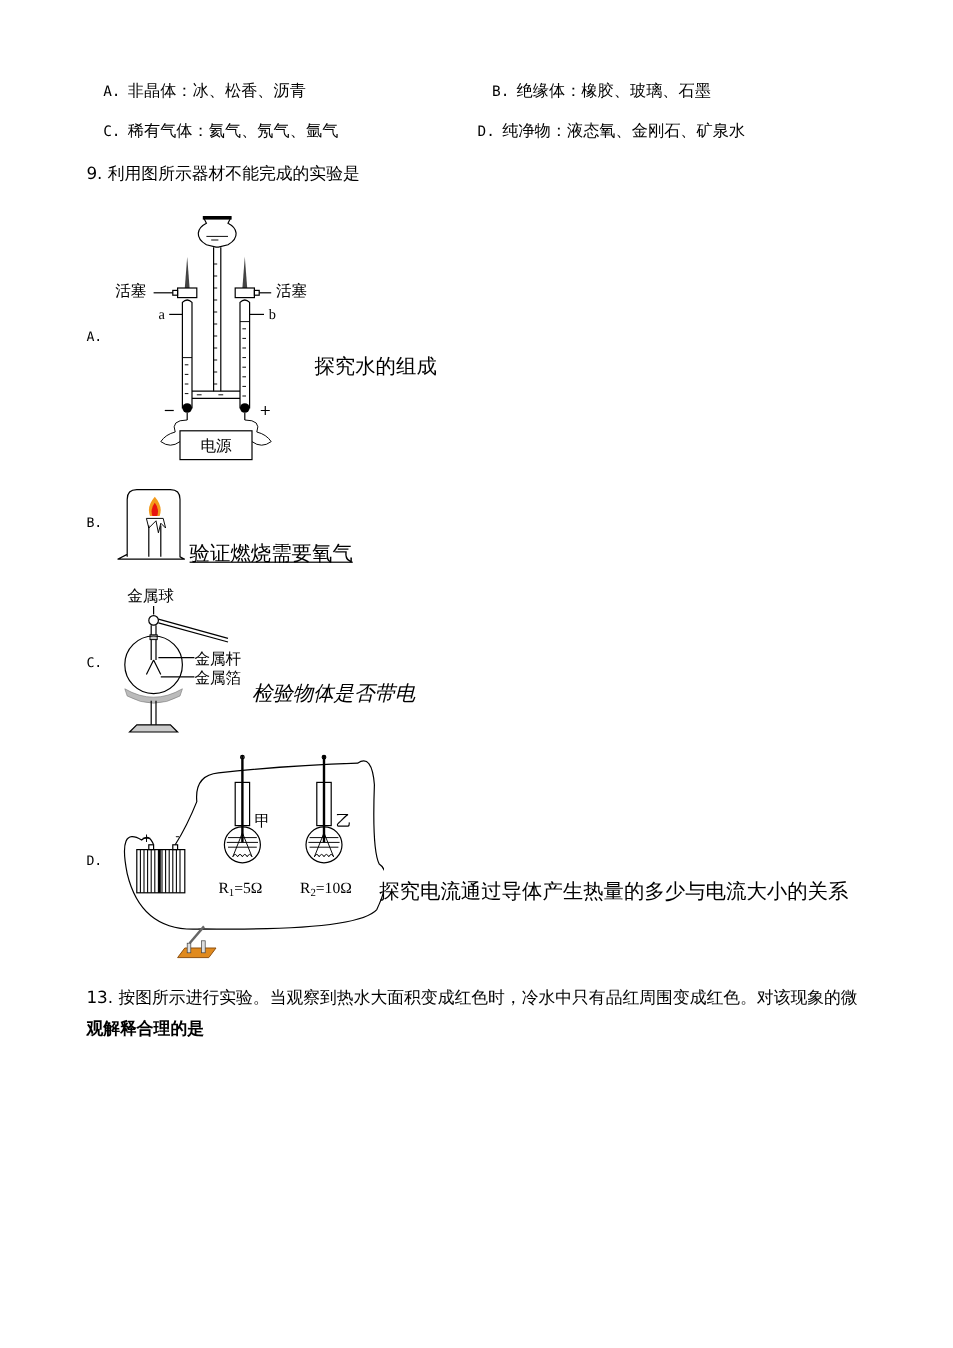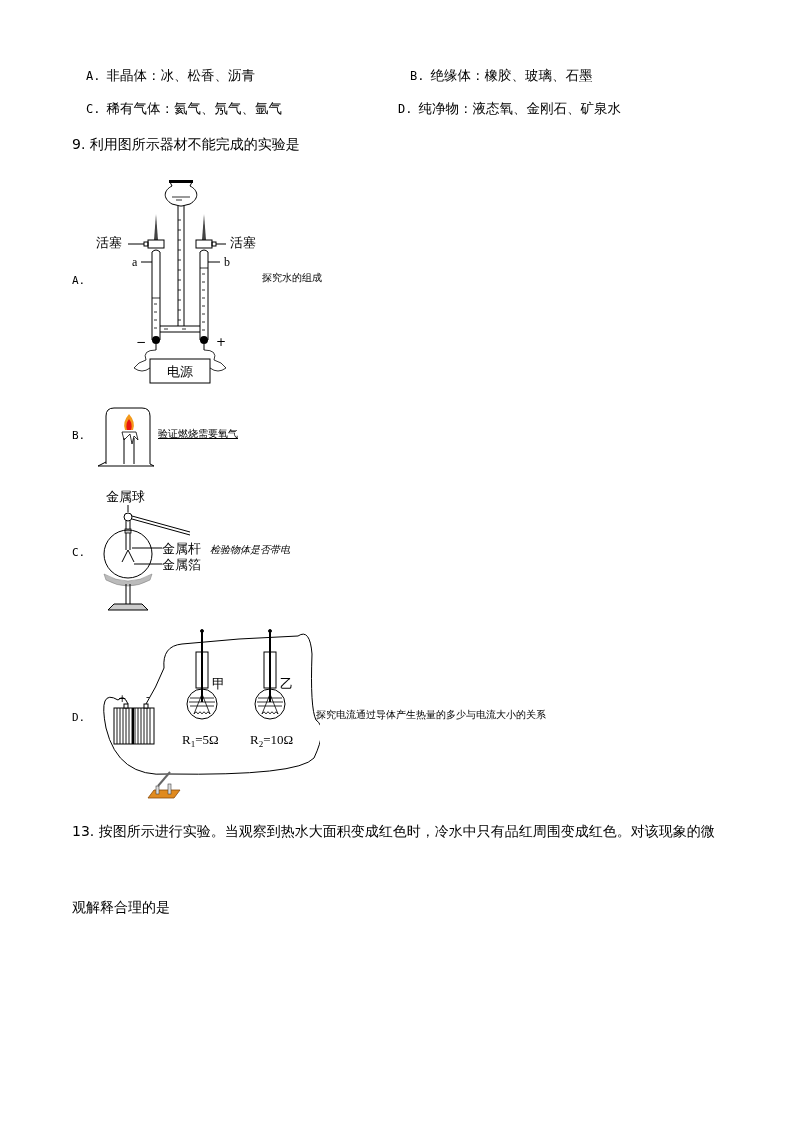--- a/index.html
+++ b/index.html
@@ -3,21 +3,21 @@
 <meta charset="utf-8">
 <style>
   html, body { margin:0; padding:0; background:#ffffff; }
   body { width:794px; height:1123px; position:relative; overflow:hidden;
          font-family:"DejaVu Sans", sans-serif; color:#000; font-size:14px; }
   .abs { position:absolute; white-space:nowrap; }
   .opt { font-size:13.5px;margin-left:14px; }
   .opt .lbl { font-family:"DejaVu Sans Mono", monospace; font-size:12px; margin-right:6px; }
   .q { font-size:14px; }
   .letter { font-family:"DejaVu Sans Mono", monospace; font-size:11px; }
-  .cap { font-size:10px; }
+  .cap { font-size:17px;margin-top:23px; }
   svg text { font-family:"DejaVu Sans", sans-serif; }
   svg .serif { font-family:"Liberation Serif", serif; }
 </style>
 </head>
 <body>
 
 <div class="abs opt" style="left:72px;top:67px;">
   <span class="lbl">A.</span><span>非晶体：冰、松香、沥青</span>
 </div>
 <div class="abs opt" style="left:396px;top:67px;">
@@ -213,13 +213,13 @@
   <g>
     <path d="M50,170 L56,162 L82,162 L76,170 Z" fill="#e08a1e" stroke="#8a4b0a" stroke-width="0.8"></path>
     <rect x="58" y="158" width="3" height="8" fill="#ddd" stroke="#444" stroke-width="0.6"></rect>
     <rect x="70" y="156" width="3" height="10" fill="#ddd" stroke="#444" stroke-width="0.6"></rect>
     <line x1="60" y1="158" x2="72" y2="144" stroke="#666" stroke-width="2"></line>
   </g>
 </svg>
 <div class="abs cap" style="left:316px;top:708px;font-family:Liberation Mono, monospace;">探究电流通过导体产生热量的多少与电流大小的关系</div>
 
 <div class="abs q" style="left:72px;top:823px;text-align:center;">13. 按图所示进行实验。当观察到热水大面积变成红色时，冷水中只有品红周围变成红色。对该现象的微</div>
-<div class="abs q" style="left:72px;top:899px;">观解释合理的是</div>
+<div class="abs q" style="left:72px;top:849px;font-weight:bold;">观解释合理的是</div>
 
 </body></html>

